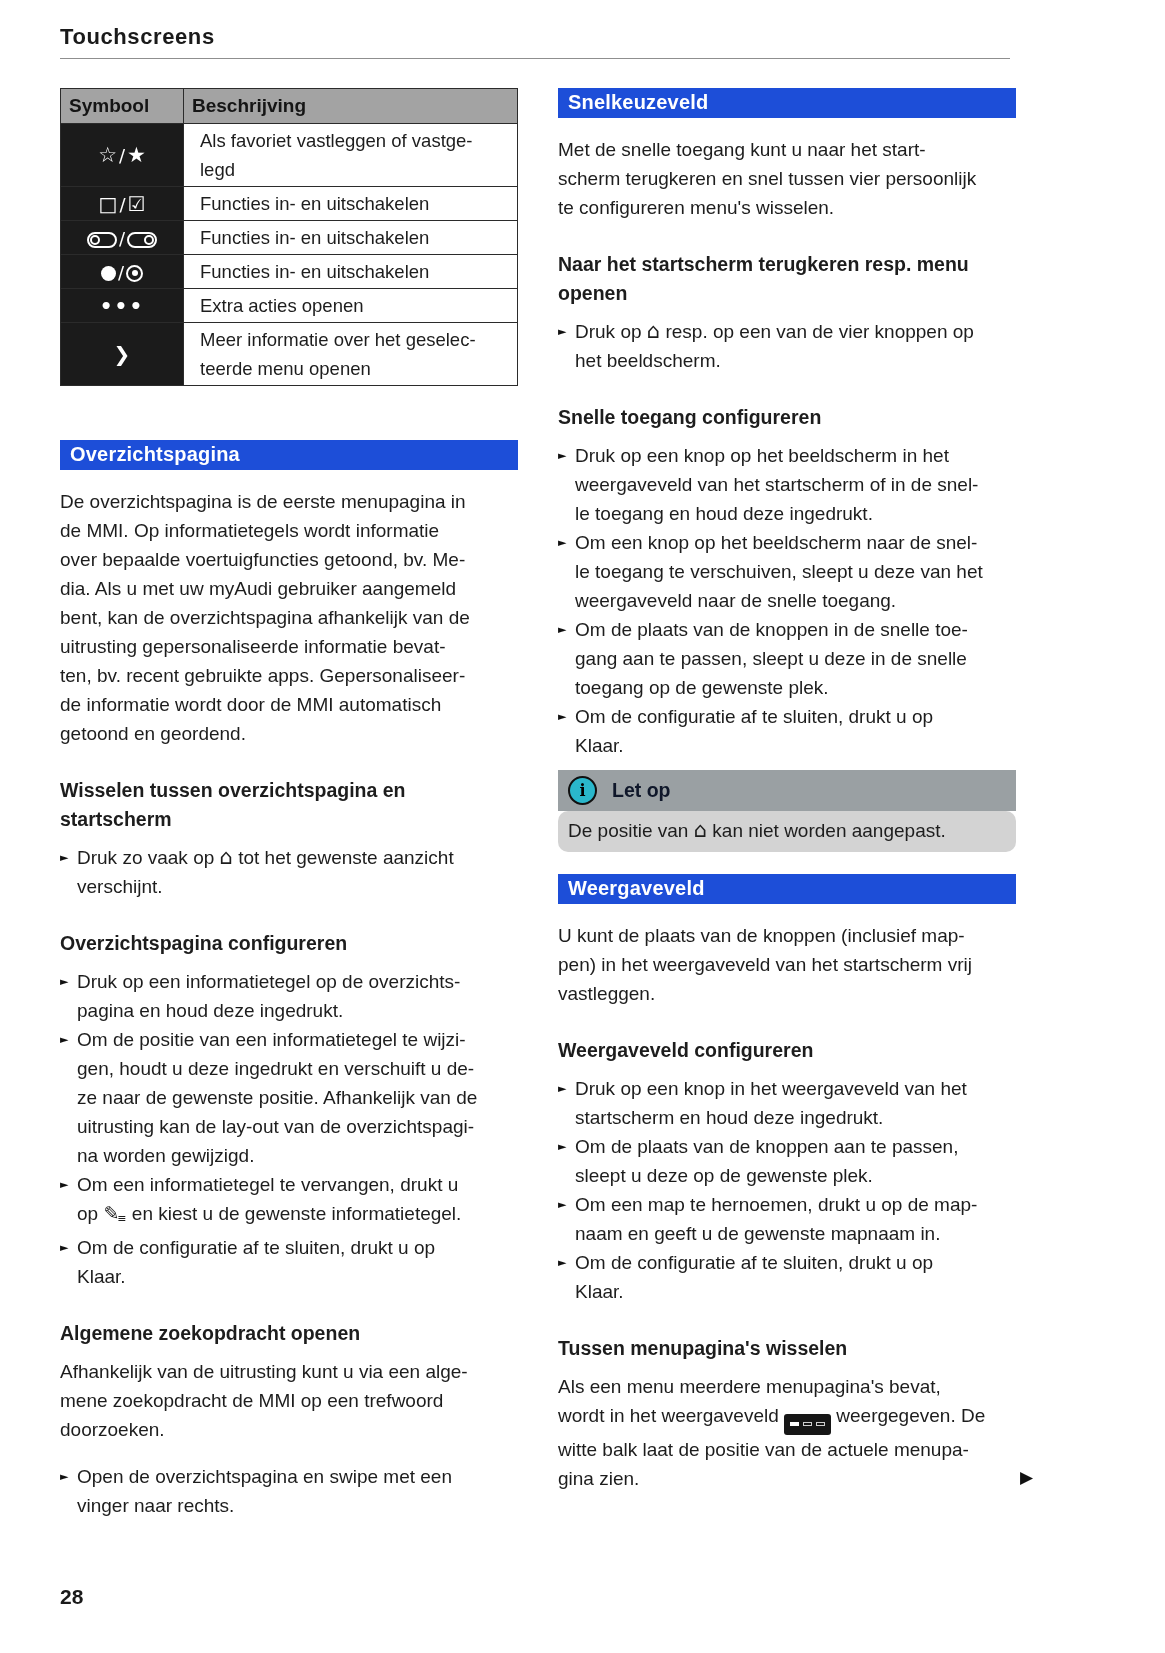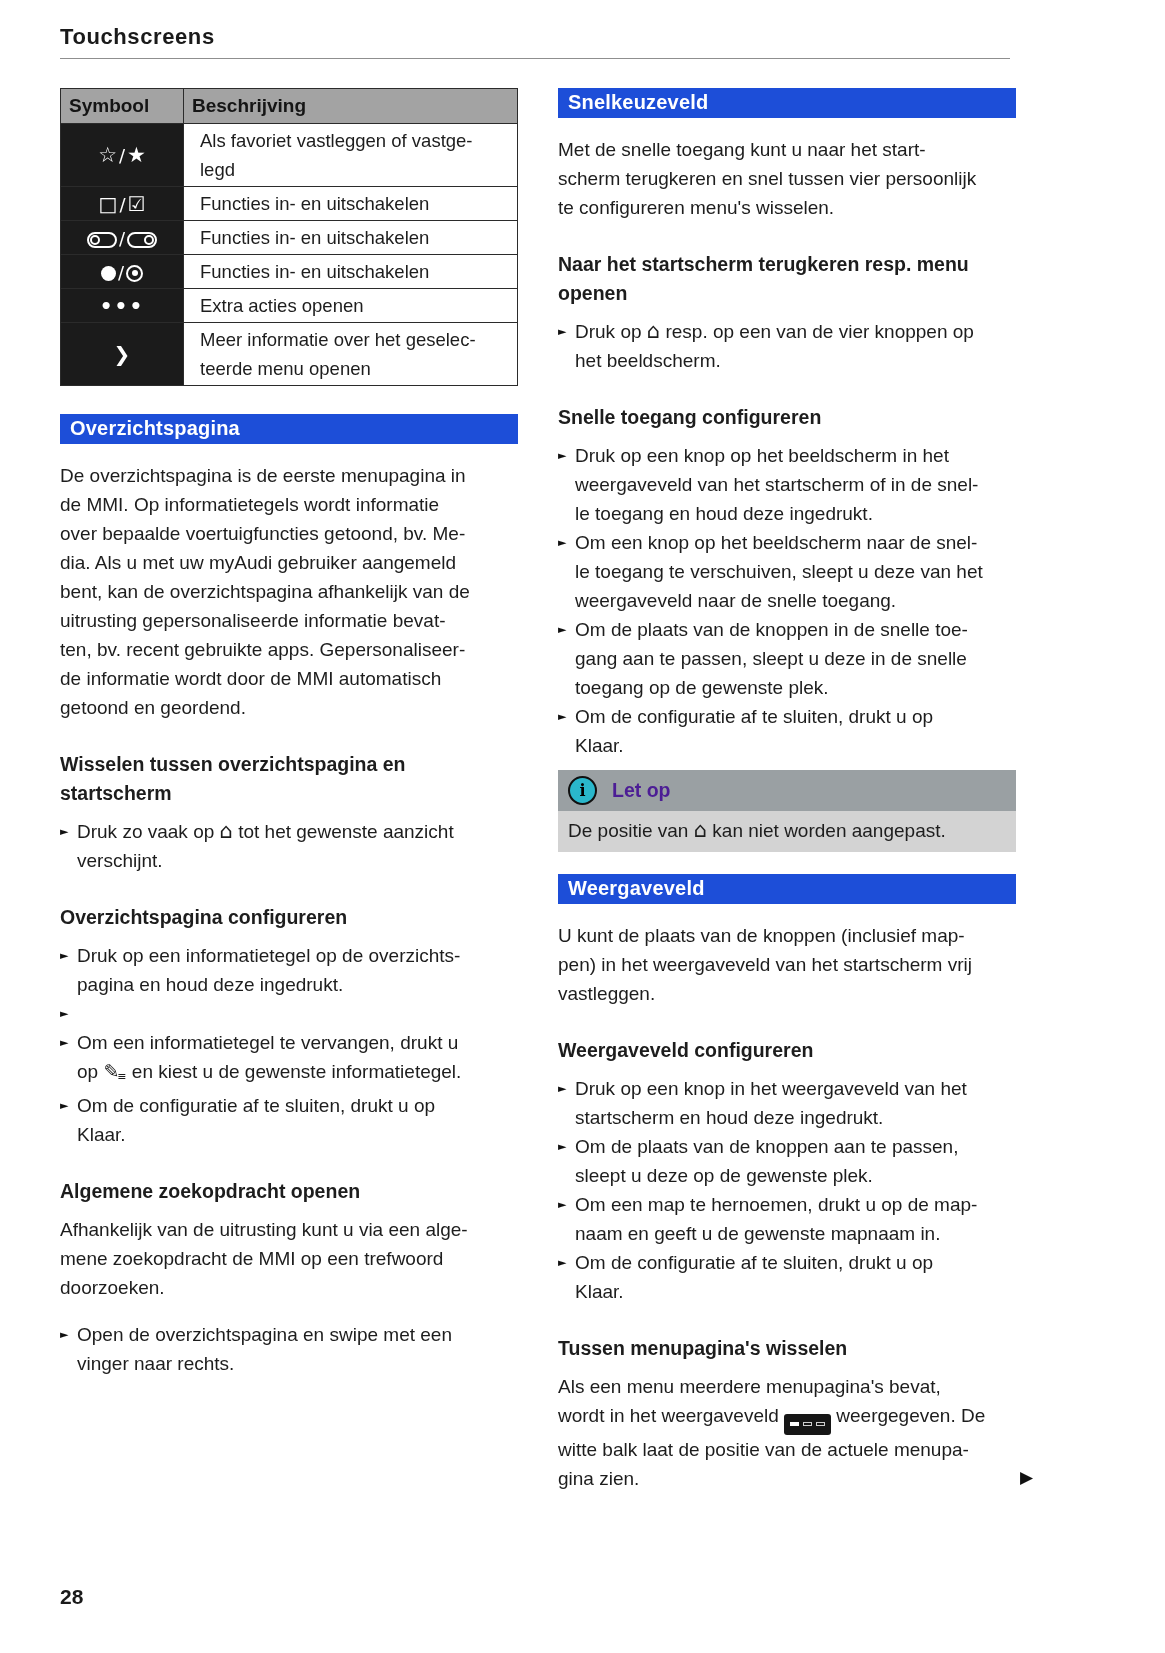--- a/index.html
+++ b/index.html
@@ -18,21 +18,21 @@
   .header-rule {
     position:absolute; left:60px; top:58px; width:950px; height:1px; background:#8f8f8f;
   }
   .columns {
     position:absolute; left:60px; top:88px; width:956px;
     display:flex; gap:40px; align-items:flex-start;
   }
   .col { width:458px; flex:0 0 458px; }
 
   
-  table.sym-table { width:100%; border-collapse:collapse; margin:0 0 28px 0; }
+  table.sym-table { width:100%; border-collapse:collapse; margin:0 0 54px 0; }
   table.sym-table th, table.sym-table td { border:1.5px solid #2b2b2b; }
   table.sym-table th {
     background:#a3a3a3; color:#151515; font-size:19px; font-weight:bold;
     text-align:left; padding:4px 8px; height:26px;
   }
   td.sym {
     background:#1b1b1b; color:#ffffff; text-align:center; width:122px;
     font-family:"DejaVu Sans", sans-serif; font-size:20px; padding:2px 0;
   }
   td.desc {
@@ -84,22 +84,22 @@
   .icon-pages .bar.inactive { border:1.5px solid #cfcfcf; background:transparent; }
 
   
   .note { margin:10px 0 22px; }
   .note-header { background:#9aa0a3; display:flex; align-items:center; gap:15px;
                  padding:6px 10px; }
   .info-badge { width:25px; height:25px; border-radius:50%; background:#2ab7cb;
                 border:2.5px solid #101010; color:#000; box-sizing:content-box;
                 display:flex; align-items:center; justify-content:center;
                 font-family:"DejaVu Serif", serif; font-weight:bold; font-size:16px; }
-  .note-title { font-size:19.5px; font-weight:bold; color:#4c1d95; }
-  .note-body { background:#d3d3d3; padding:5px 10px 7px; font-size:19px; line-height:29px; }
+  .note-title { font-size:19.5px; font-weight:bold; color:#0f172a; }
+  .note-body { background:#d3d3d3; padding:5px 10px 7px; font-size:19px; line-height:29px;border-radius:10px; }
 
   .continuation-arrow { position:absolute; left:1020px; top:1467px; font-size:17px; color:#111;
                         font-family:"DejaVu Sans", sans-serif; }
   .page-number { position:absolute; left:60px; top:1585px; font-size:21px; font-weight:bold;
                  color:#1a1a1a; }
 </style>
 </head>
 <body>
 
 <div class="running-header">Touchscreens</div>
@@ -179,20 +179,25 @@
 
     <div class="subhead">Overzichtspagina configureren</div>
     <ul class="bullets">
       <li class="bullet">
         <span class="marker">►</span>
         <span class="btxt">Druk op een informatietegel op de overzichts-
 pagina en houd deze ingedrukt.</span>
       </li>
       <li class="bullet">
         <span class="marker">►</span>
+        <span class="btxt">Om de positie van een informatietegel te wijzi-
+gen, houdt u deze ingedrukt en verschuift u de-
+ze naar de gewenste positie. Afhankelijk van de
+uitrusting kan de lay-out van de overzichtspagi-
+na worden gewijzigd.</span>
       </li>
       <li class="bullet">
         <span class="marker">►</span>
         <span class="btxt"><span>Om een informatietegel te vervangen, drukt u
 op </span><span class="icon-edit"><span>✎</span><span class="edit-lines">≡</span></span><span> en kiest u de gewenste informatietegel.</span></span>
       </li>
       <li class="bullet">
         <span class="marker">►</span>
         <span class="btxt"><span>Om de configuratie af te sluiten, drukt u op
 </span><span class="bold">Klaar</span><span>.</span></span>

